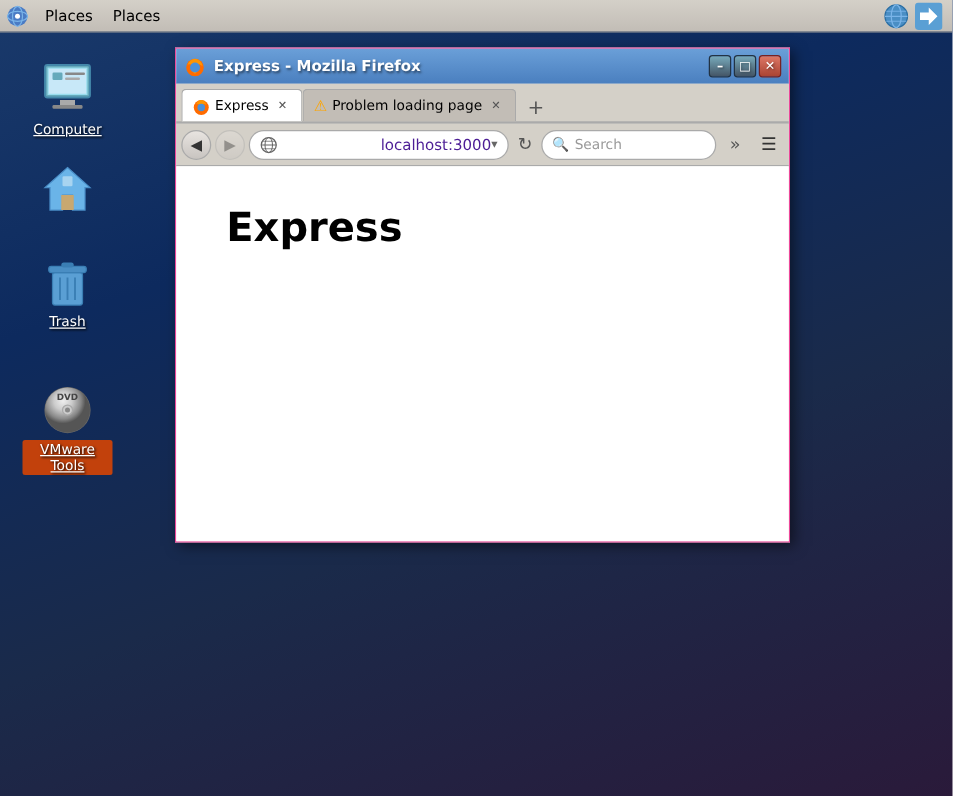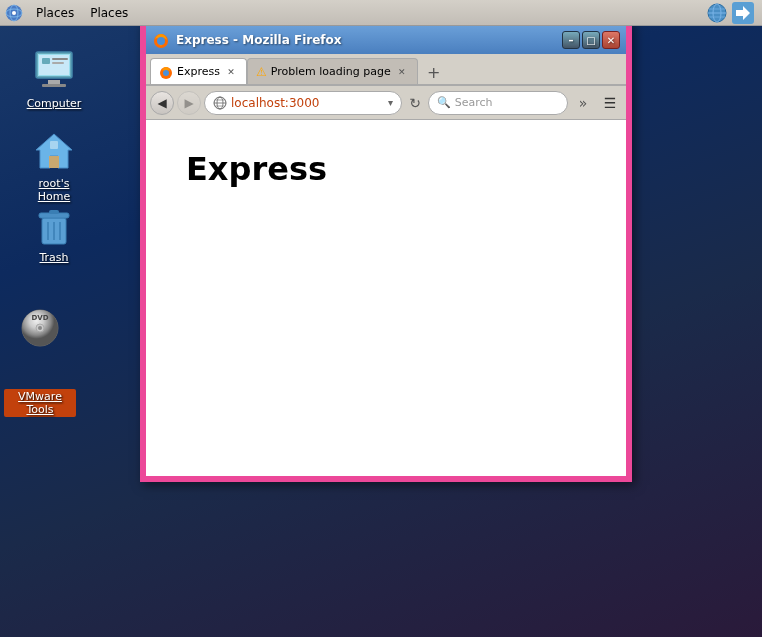--- a/index.html
+++ b/index.html
@@ -73,26 +73,26 @@
       margin-top: 2px;
       padding: 1px 3px;
       text-shadow: 1px 1px 2px #000;
       border-radius: 2px;
       text-decoration: underline;
     }
 
     
     .firefox-window {
       position: absolute;
-      top: 20px;
+      top: 38px;
       left: 140px;
       width: 492px;
-      height: 462px;
+      height: 396px;
       background: #f0f0f0;
-      border: 6px solid #ec4899;
+      border: 1px solid #ec4899;
       box-shadow: 3px 3px 10px rgba(0,0,0,0.5);
     }
     .window-titlebar {
       height: 28px;
       background: linear-gradient(to bottom, #6a9fd8 0%, #4a7fbf 100%);
       display: flex;
       align-items: center;
       padding: 0 6px;
       color: white;
       font-size: 12px;
@@ -210,22 +210,23 @@
       border: 1px solid #aaa;
       border-radius: 12px;
       background: white;
       display: flex;
       align-items: center;
       padding: 0 8px;
       font-size: 12px;
     }
     .url-text {
       flex: 1;
-      color: #c2410c;
-      font-size: 12px;
+      color: #4c1d95;
+      font-size: 12px;
+      text-align: right;
     }
     .url-dropdown {
       color: #666;
       font-size: 10px;
       cursor: pointer;
     }
     .reload-btn {
       width: 20px;
       height: 20px;
       display: flex;
@@ -350,42 +351,41 @@
 </div>
 
 <div class="desktop-icon" style="top: 122px; left: 14px;">
   <div class="icon-img">
     <svg width="48" height="48" viewBox="0 0 48 48">
       <polygon points="24,8 42,24 38,24 38,42 28,42 28,30 20,30 20,42 10,42 10,24 6,24" fill="#6ab4e8" stroke="#4a8ec8" stroke-width="1"></polygon>
       <rect x="19" y="30" width="10" height="12" fill="#c8a870"></rect>
       <rect x="20" y="15" width="8" height="8" rx="1" fill="#a8d4f0"></rect>
     </svg>
   </div>
-  <div class="icon-label">root's Home</div>
 </div>
 
 <div class="desktop-icon" style="top: 196px; left: 14px;">
   <div class="icon-img">
     <svg width="48" height="48" viewBox="0 0 48 48">
 
       <rect x="12" y="18" width="24" height="26" rx="2" fill="#5a9fd4" stroke="#3a7fb4" stroke-width="1"></rect>
 
       <rect x="9" y="13" width="30" height="5" rx="2" fill="#4a8ec4" stroke="#3a7eb4" stroke-width="1"></rect>
 
       <rect x="19" y="10" width="10" height="4" rx="2" fill="#3a7eb4"></rect>
 
       <line x1="18" y1="22" x2="18" y2="40" stroke="#3a7eb4" stroke-width="1.5"></line>
       <line x1="24" y1="22" x2="24" y2="40" stroke="#3a7eb4" stroke-width="1.5"></line>
       <line x1="30" y1="22" x2="30" y2="40" stroke="#3a7eb4" stroke-width="1.5"></line>
     </svg>
   </div>
   <div class="icon-label">Trash</div>
 </div>
 
-<div class="desktop-icon" style="top: 298px; left: 0; gap: 37px;">
+<div class="desktop-icon" style="top: 298px; left: 14px;">
   <div class="icon-img">
     <svg width="48" height="48" viewBox="0 0 48 48">
 
       <ellipse cx="24" cy="26" rx="18" ry="18" fill="#888" stroke="#666" stroke-width="1"></ellipse>
       <ellipse cx="24" cy="26" rx="18" ry="18" fill="url(#dvd-gradient)"></ellipse>
       <defs>
         <radialGradient id="dvd-gradient" cx="40%" cy="30%">
           <stop offset="0%" stop-color="#eee"></stop>
           <stop offset="40%" stop-color="#ccc"></stop>
           <stop offset="80%" stop-color="#888"></stop>

